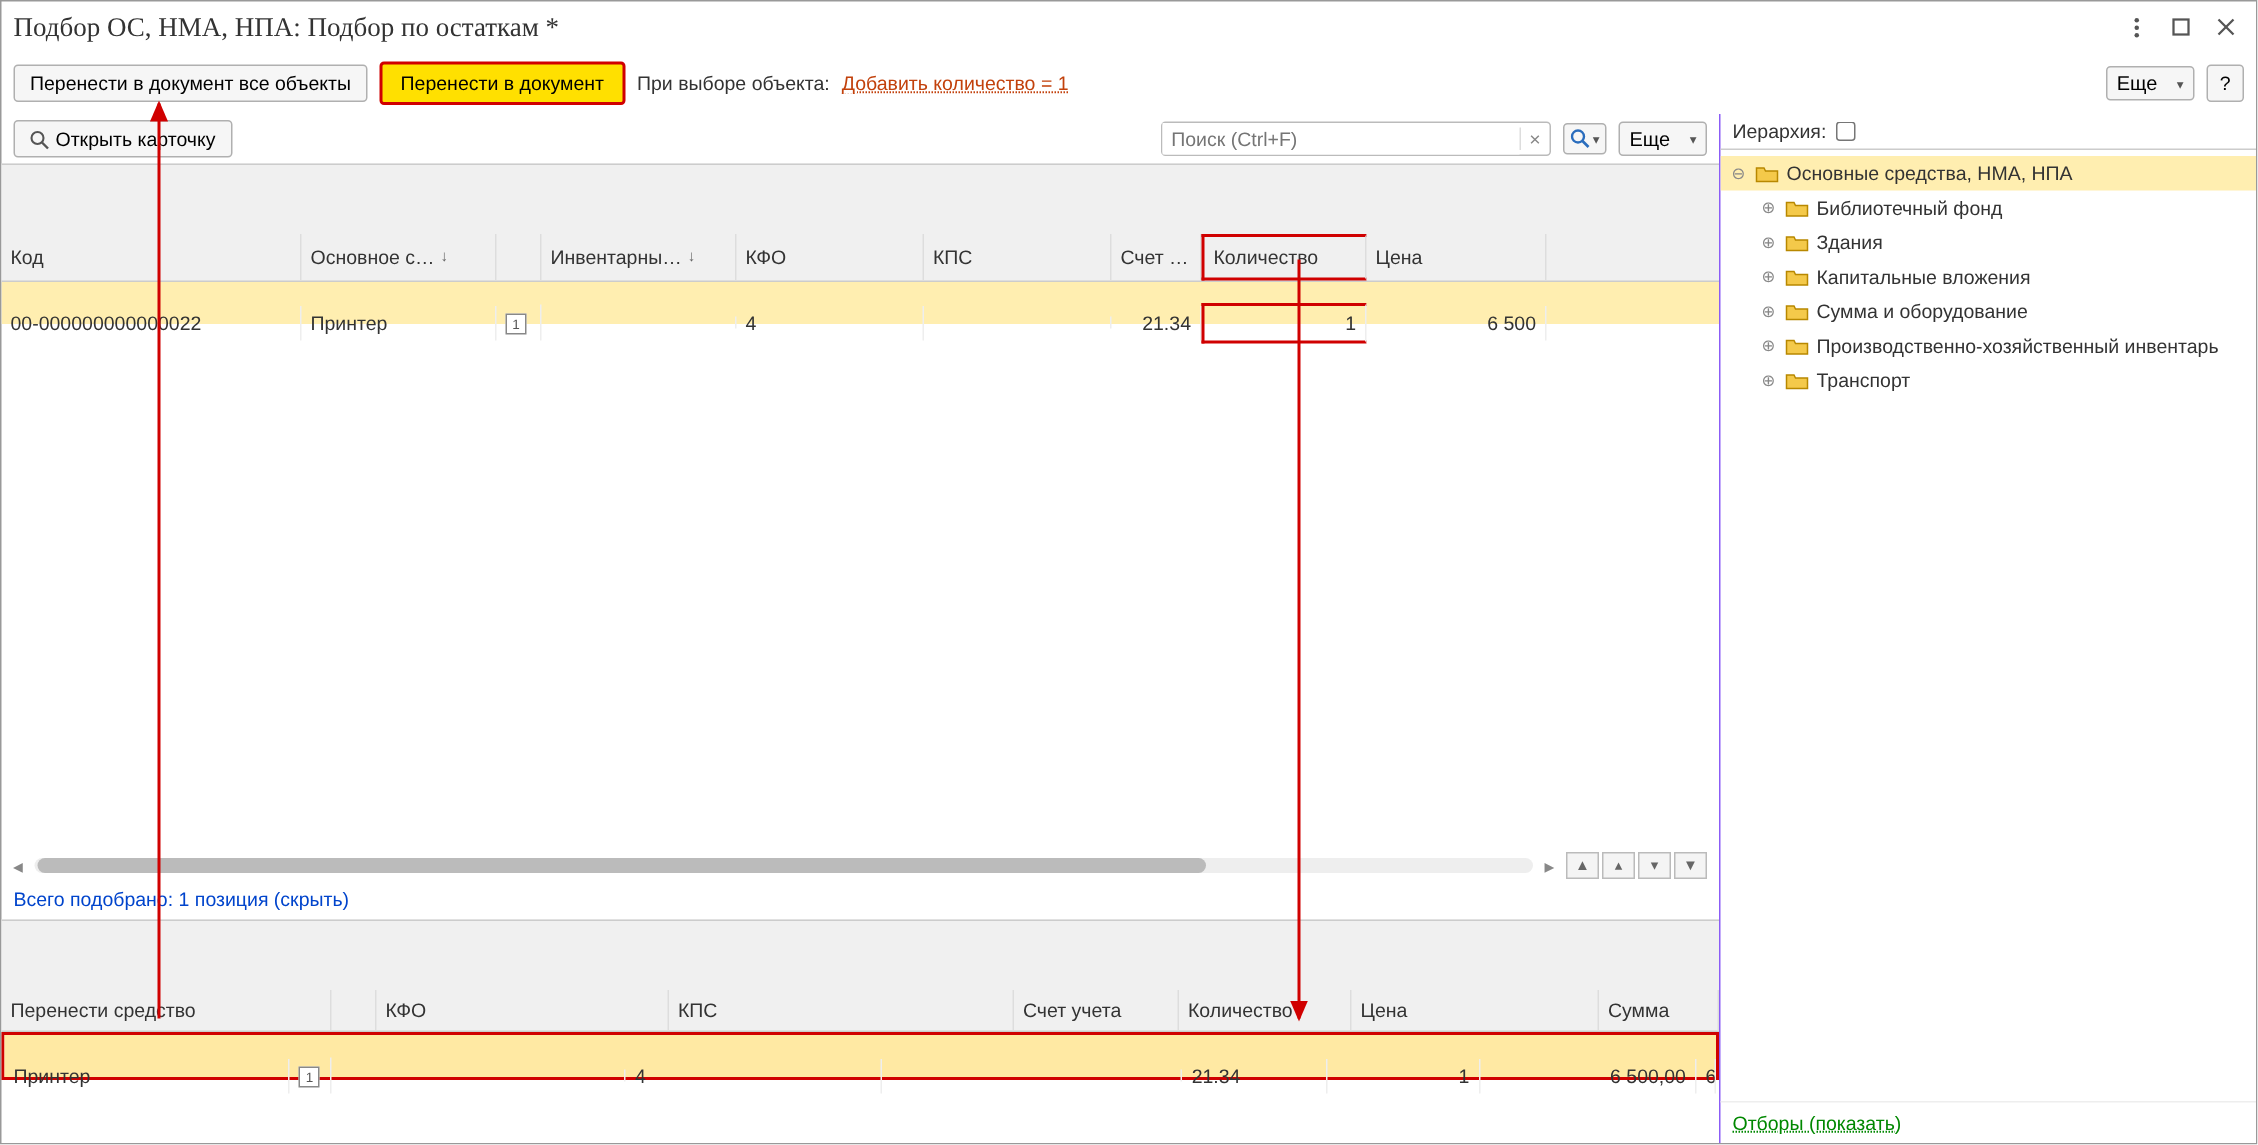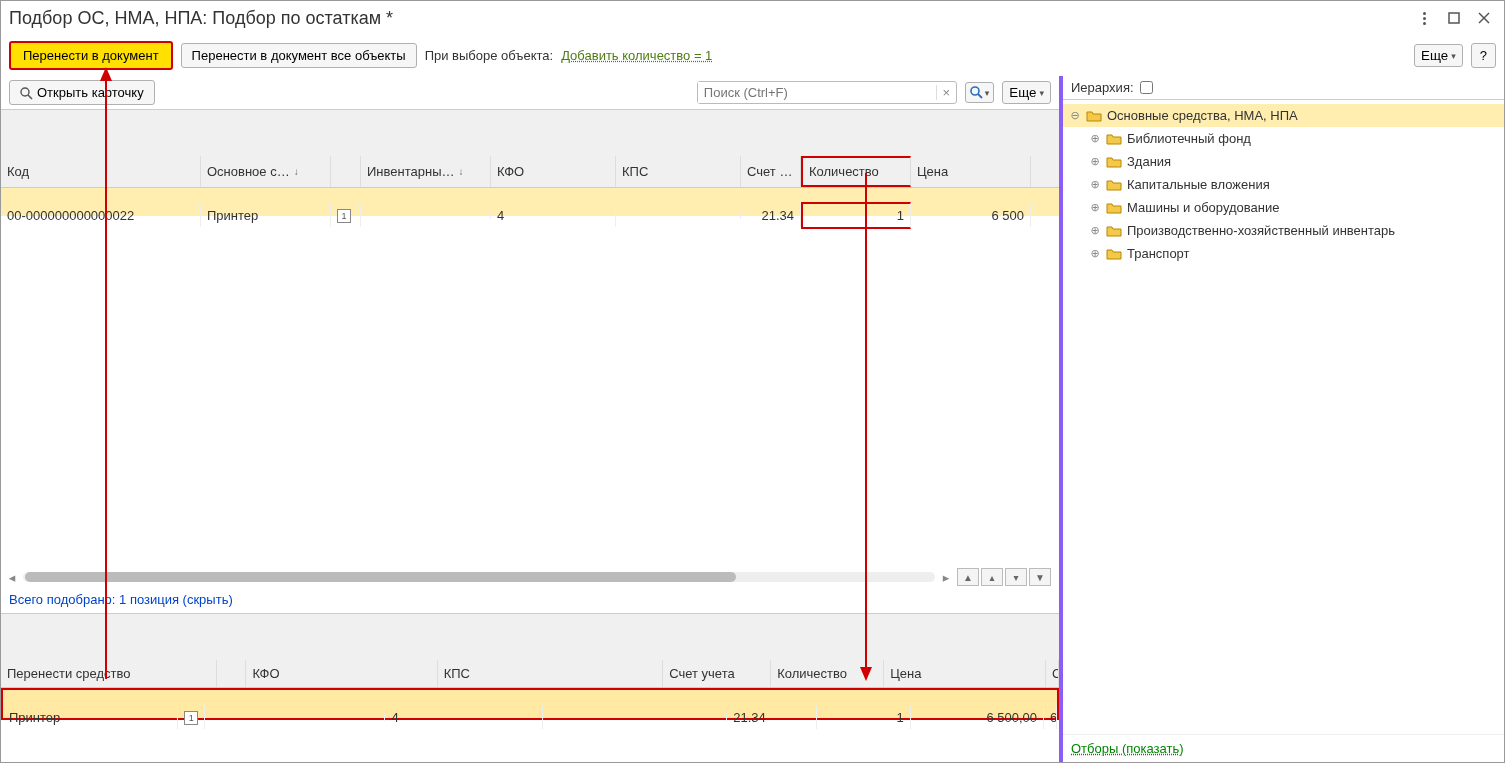--- a/index.html
+++ b/index.html
@@ -1,35 +1,35 @@
 <!DOCTYPE html>
 <html><head>
 <meta charset="utf-8">
 <style>
   * { box-sizing: border-box; }
   html, body { margin: 0; padding: 0; font-family: Arial, sans-serif; font-size: 13px; color: #333; background: #fff; }
   .window { width: 1505px; height: 763px; border: 1px solid #999; display: flex; flex-direction: column; position: relative; }
-  .titlebar { display: flex; align-items: center; height: 34px; padding: 0 8px; }
+  .titlebar { display: flex; align-items: center; height: 34px; padding: 0 8px; font-family: Liberation Serif, serif; }
   .titlebar .title { font-size: 18px; font-weight: 400; flex: 1; }
   .titlebar .win-btn { width: 24px; height: 24px; display: flex; align-items:center; justify-content:center; margin-left: 6px; cursor: pointer; color:#555;}
   .toolbar1 { display:flex; align-items:center; padding: 6px 8px; gap: 8px; }
   .btn { border: 1px solid #b0b0b0; border-radius: 3px; background: #f6f6f6; padding: 4px 10px; cursor:pointer; font-size:13px; display:inline-flex; align-items:center; gap:4px;}
   .btn-yellow { background:#ffe000; border:2px solid #d00000; font-weight:400; padding:5px 12px;}
   .label-static { color:#333; }
-  .link { color:#4d7c0f; text-decoration: underline dotted; cursor:pointer;text-align:center;}
+  .link { color:#c2410c; text-decoration: underline dotted; cursor:pointer;text-align:center;}
   .link-green { color:#008800; text-decoration: underline dotted; cursor:pointer;}
   .toolbar2 { display:flex; align-items:center; padding: 4px 8px; gap:8px;}
   .search-wrap { display:flex; align-items:center; border:1px solid #bbb; border-radius:3px; width:260px; background:#fff;}
   .search-wrap input { border:none; outline:none; flex:1; padding:3px 6px; font-size:13px;}
   .search-wrap .clear { width:20px; text-align:center; color:#888; cursor:pointer; border-left:1px solid #ddd;}
-  .dd { border:1px solid #b0b0b0; border-radius:3px; background:#f6f6f6; padding:3px 6px; cursor:pointer; display:inline-flex; align-items:center; gap:3px;}
+  .dd { border:1px solid #b0b0b0; border-radius:3px; background:#f6f6f6; padding:3px 6px; cursor:pointer; display:inline-flex; align-items:center; gap:13px;}
   .split { border:1px solid #b0b0b0; border-radius:3px; background:#f6f6f6; padding:3px 4px; cursor:pointer; display:inline-flex; align-items:center; gap:2px;}
   .body { flex:1; display:flex; min-height:0;}
   .left { flex:1; display:flex; flex-direction:column; min-width:0;}
-  .right { width:445px; border-left:4px solid #8b5cf6; display:flex; flex-direction:column;}
+  .right { width:358px; border-left:1px solid #8b5cf6; display:flex; flex-direction:column;}
   .grid-head { display:flex; background:#f0f0f0; border-top:1px solid #ccc; border-bottom:1px solid #ccc;}
   .grid-head .cell { padding:6px 6px; border-right:1px solid #ddd; font-size:13px; color:#333; overflow:hidden; white-space:nowrap; text-overflow:ellipsis; display:flex; align-items:center; gap:4px;margin-top:46px;}
   .grid-body { flex:1; overflow:auto; position:relative;}
   .grid-row { display:flex; height:28px; align-items:center;}
   .grid-row.selected { background:#ffeeb0;}
   .grid-row .cell { padding:4px 6px; border-right:1px solid #eee; overflow:hidden; white-space:nowrap;margin-top:26px;}
   .cell.num { text-align:right; justify-content:flex-end;}
   .hl-red { border:2px solid #d00000; }
   .hscroll { height:18px; display:flex; align-items:center; padding:0 4px; gap:4px;}
   .hscroll .track { flex:1; height:10px; background:#eee; border-radius:6px; position:relative;}
@@ -81,22 +81,22 @@
     </div>
     <div class="win-btn">
       <svg width="12" height="12">
           <line x1="1" y1="1" x2="11" y2="11" stroke="#555" stroke-width="1.5"></line>
           <line x1="11" y1="1" x2="1" y2="11" stroke="#555" stroke-width="1.5"></line>
         </svg>
     </div>
   </div>
 
   <div class="toolbar1">
+    <button class="btn">Перенести в документ все объекты</button>
     <button class="btn btn-yellow">Перенести в документ</button>
-    <button class="btn">Перенести в документ все объекты</button>
     <span class="label-static">При выборе объекта:</span>
     <span class="link">Добавить количество = 1</span>
     <div class="spacer"></div>
     <button class="dd">
       <span>Еще</span>
       <span class="chevron">▾</span>
     </button>
     <button class="btn" style="padding:4px 8px;">?</button>
   </div>
 
@@ -251,21 +251,21 @@
             </span>
           <span>Капитальные вложения</span>
         </div>
         <div class="tree-item indent1">
           <span class="tree-toggle">⊕</span>
           <span class="folder-icon">
               <svg width="16" height="14">
                 <path d="M1 3 h5 l1 2 h8 v7 h-14 z" fill="#f4c94a" stroke="#b88800"></path>
               </svg>
             </span>
-          <span>Машины и оборудование</span>
+          <span>Сумма и оборудование</span>
         </div>
         <div class="tree-item indent1">
           <span class="tree-toggle">⊕</span>
           <span class="folder-icon">
               <svg width="16" height="14">
                 <path d="M1 3 h5 l1 2 h8 v7 h-14 z" fill="#f4c94a" stroke="#b88800"></path>
               </svg>
             </span>
           <span>Производственно-хозяйственный инвентарь</span>
         </div>

